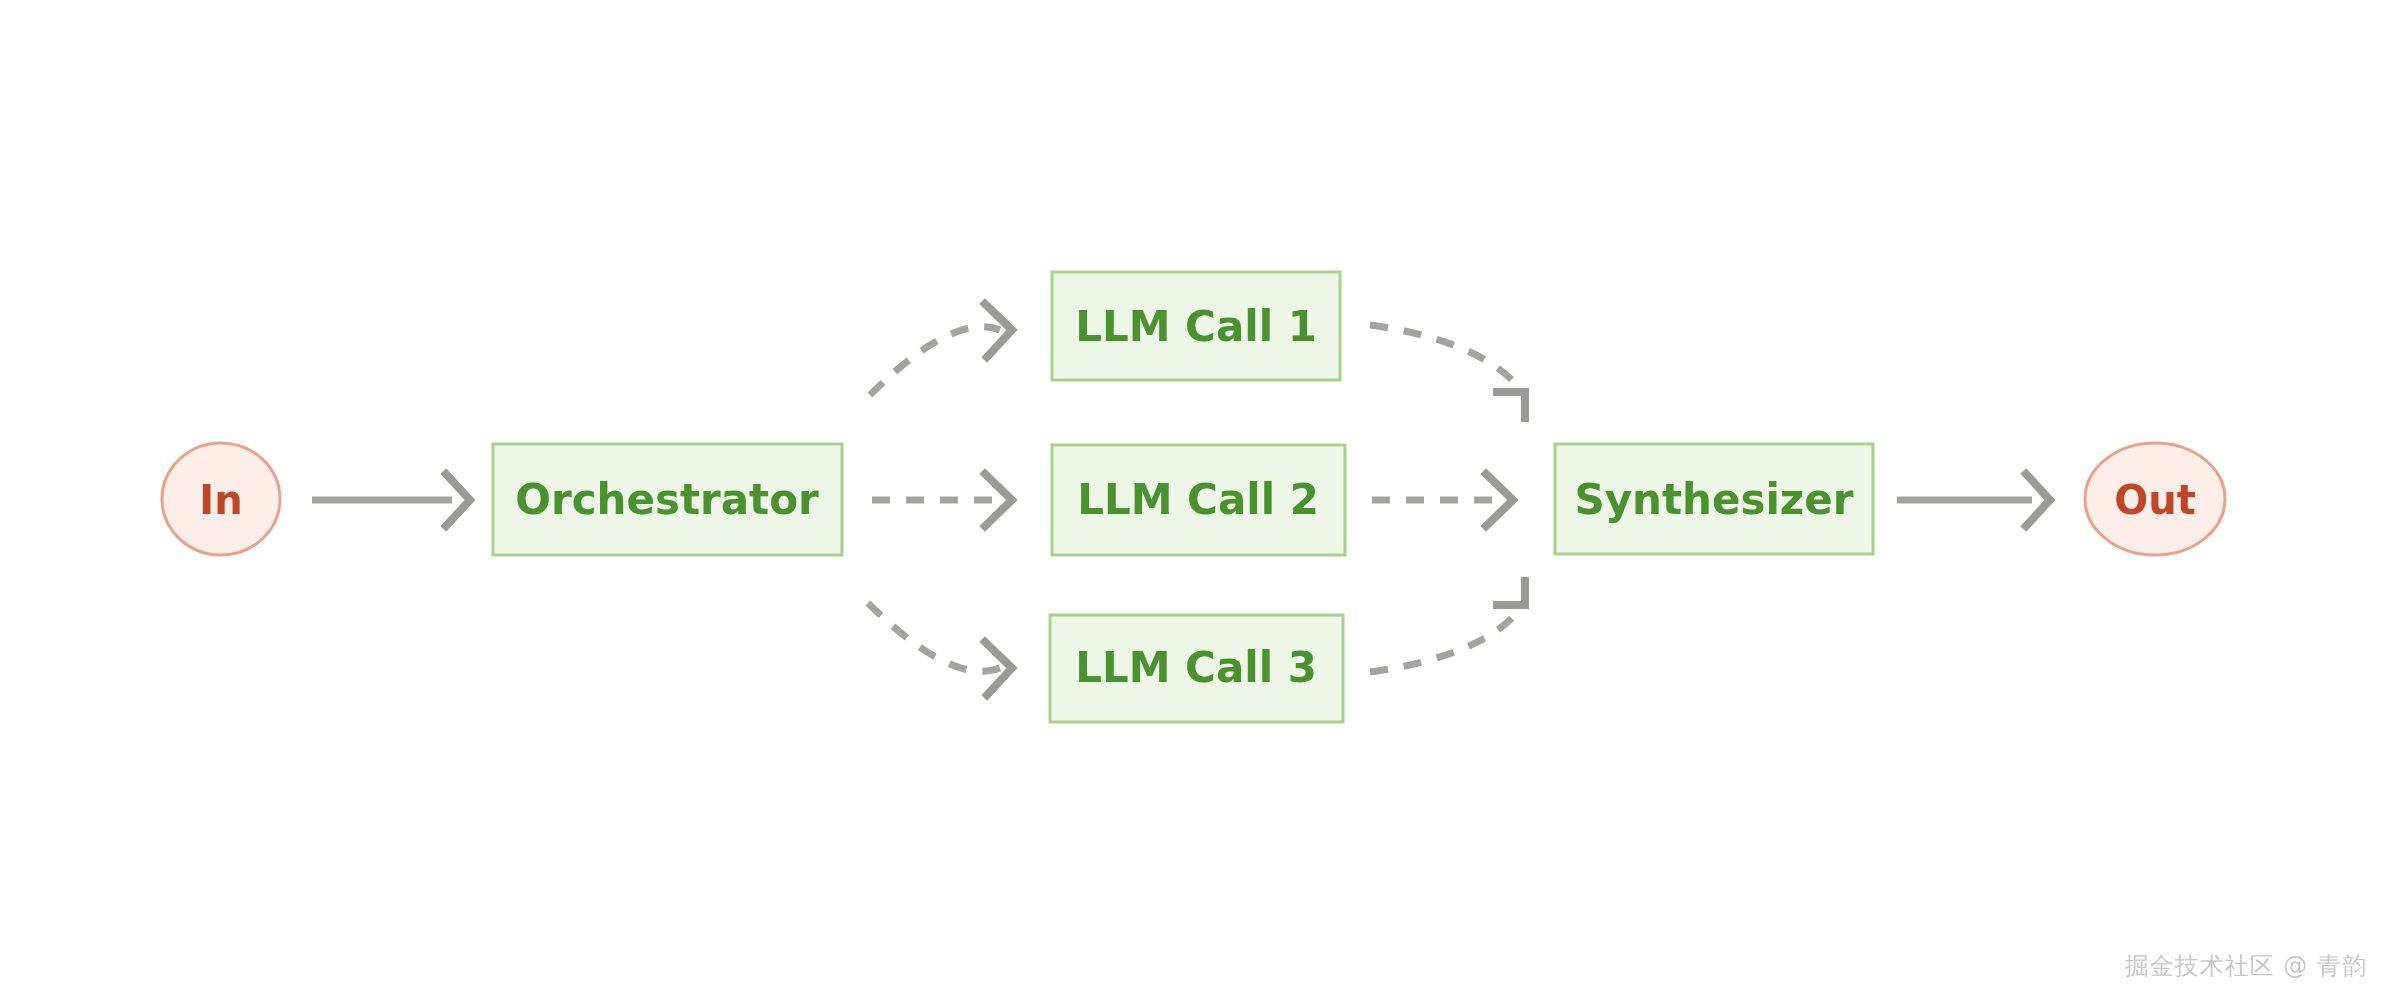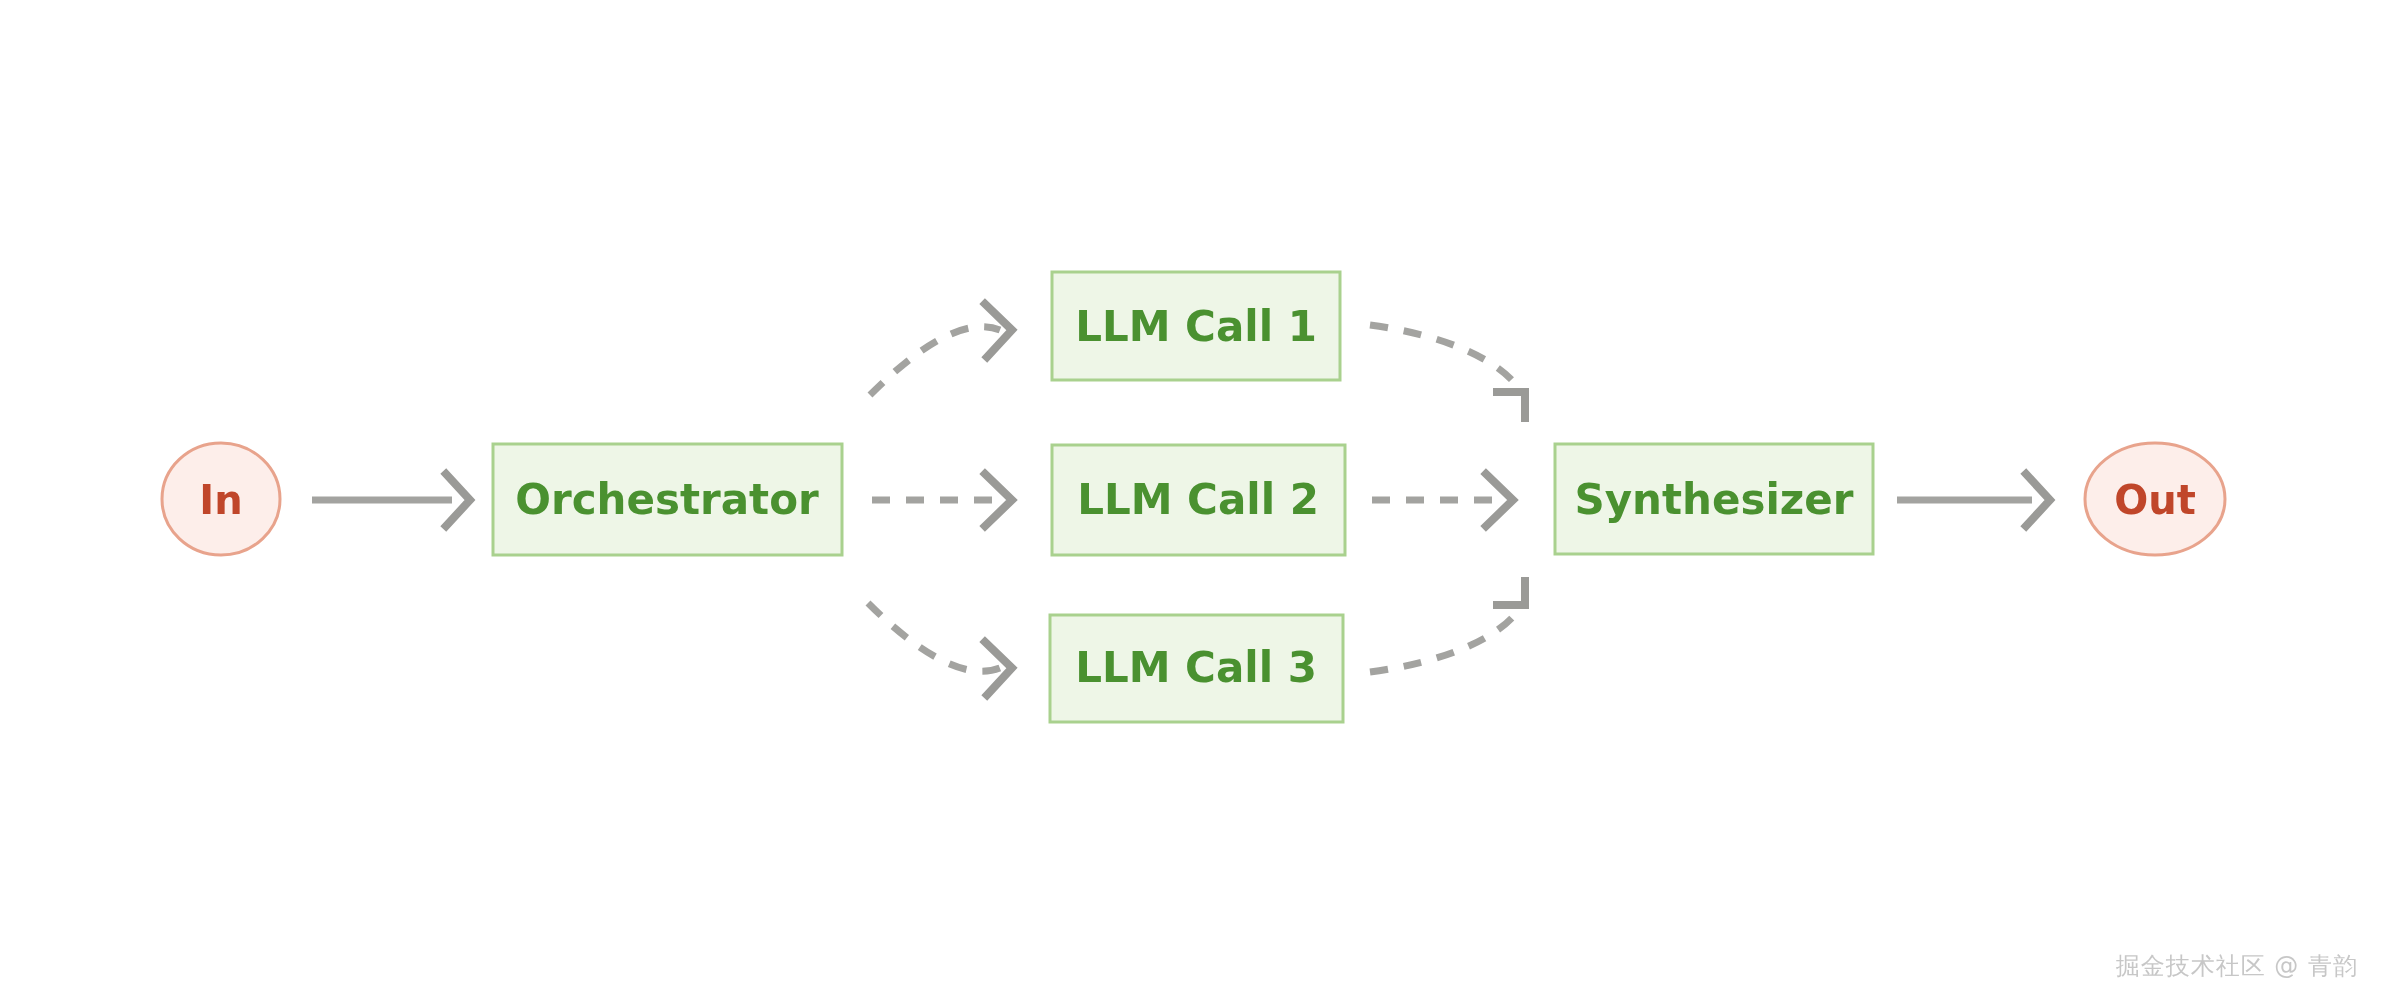--- a/index.html
+++ b/index.html
@@ -60,21 +60,21 @@
   }
   .arrowhead {
     stroke: #9a9a97;
     stroke-width: 8;
     fill: none;
     stroke-linecap: square;
     stroke-linejoin: miter;
   }
   .watermark {
     position: absolute;
-    right: 43px;
+    right: 34px;
     bottom: 18px;
     font-family: "DejaVu Sans", "Liberation Sans", sans-serif;
     font-size: 24px;
     color: #c7c7c7;
     letter-spacing: 1px;
     white-space: nowrap;
     user-select: none;
   }
 </style>
 </head>

